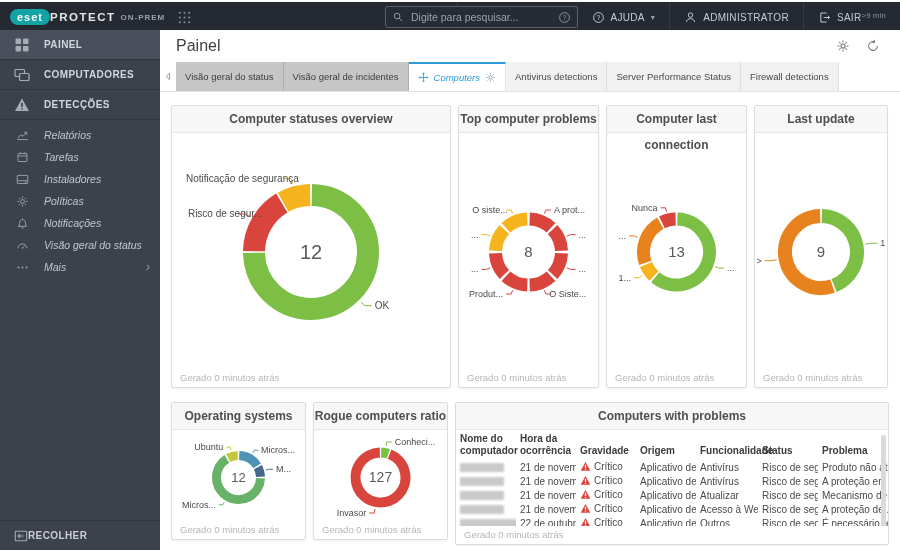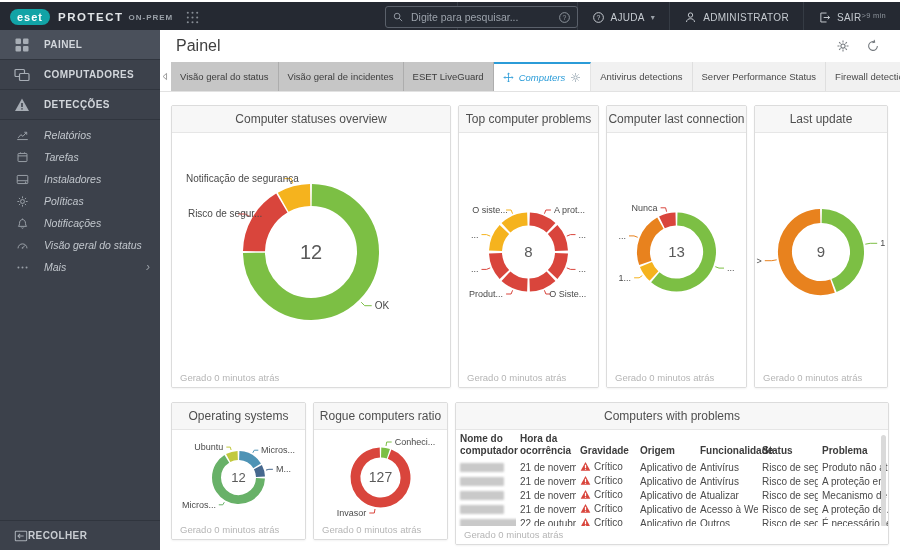--- a/index.html
+++ b/index.html
@@ -6,21 +6,21 @@
     font-family:"Liberation Sans",sans-serif;}
   *{box-sizing:border-box;}
   #app{position:relative;width:900px;height:550px;overflow:hidden;background:#fff;}
 
   
   .topbar{position:absolute;left:0;top:2px;width:900px;height:30px;background:#252932;
     display:flex;align-items:center;color:#C6CBD1;}
   .brand{display:flex;align-items:center;padding-left:10px;height:100%;}
   .logo-badge{background:#12A3A6;color:#fff;font-weight:bold;font-size:11px;
     padding:2px 7px;border-radius:8px;letter-spacing:1px;}
-  .brand-product{margin-left:8px;font-size:11.5px;letter-spacing:1.5px;color:#E2E5E8;font-weight:600;}
+  .brand-product{margin-left:0;font-size:11.5px;letter-spacing:1.5px;color:#E2E5E8;font-weight:600;}
   .brand-edition{margin-left:5px;font-size:8px;letter-spacing:1px;color:#9AA0A8;font-weight:600;}
   .apps-grid{margin-left:12px;display:flex;align-items:center;}
   .search-wrap{position:absolute;left:385px;top:4px;width:193px;height:22px;
     border:1px solid #5A606A;border-radius:3px;display:flex;align-items:center;
     padding:0 6px;background:#262B34;}
   .search-wrap input{flex:1;background:transparent;border:none;outline:none;color:#9BA2AB;
     font-size:10.5px;margin-left:5px;font-family:"Liberation Sans",sans-serif;}
   .search-wrap input::placeholder{color:#9BA2AB;}
   .topmenu{margin-left:auto;display:flex;height:100%;align-items:stretch;}
   .topmenu-item{display:flex;align-items:center;gap:6px;padding:0 14px;
@@ -61,21 +61,21 @@
 
   .content{position:absolute;left:0;top:62px;width:740px;height:458px;background:#fff;
     padding:13px 11px 0 11px;}
   .row{display:flex;gap:7px;}
   .row1 .card{height:283px;}
   .row2{margin-top:14px;}
   .row2 .card{height:138px;}
   .card{position:relative;background:#fff;border:1px solid #DCDCDC;border-radius:2px;
     box-shadow:0 1px 2px rgba(0,0,0,.05);overflow:hidden;flex-shrink:0;}
   .card-header{height:27px;line-height:26px;text-align:center;background:#F7F7F7;
-    border-bottom:1px solid #E6E6E6;font-size:12px;color:#4F4F4F;cursor:default;}
+    border-bottom:1px solid #E6E6E6;font-size:12px;color:#4F4F4F;cursor:default;font-weight:bold;}
   .chart-area{position:absolute;left:0;top:27px;right:0;}
   .card-footer{position:absolute;bottom:0;left:0;right:0;padding:3px 8px 4px;font-size:9.5px;
     color:#B5B5B5;background:#fff;}
 
   
   .table-card{flex:1;height:143px !important;}
   .tbl-wrap{position:absolute;left:0;top:27px;right:0;bottom:0;overflow:hidden;}
   table.problems{border-collapse:collapse;width:100%;table-layout:fixed;}
   table.problems th{font-size:10px;color:#3C3C3C;text-align:left;vertical-align:bottom;
     padding:3px 4px 4px 4px;line-height:1.15;font-weight:bold;}
@@ -283,23 +283,20 @@
         <div class="tab-scroll">
           <svg width="11" height="11" viewBox="0 0 16 16" stroke-width="1.2" style="color: rgb(138, 138, 138); display: block;">
             <path d="M9.5 3.5 L4.5 8 L9.5 12.5 Z" stroke="currentColor" fill="none"></path>
           </svg>
         </div>
         <div class="tab dark">
           <span>Visão geral do status</span>
         </div>
         <div class="tab dark">
           <span>Visão geral de incidentes</span>
-        </div>
-        <div class="tab dark">
-          <span>ESET LiveGuard</span>
         </div>
         <div class="tab active">
           <svg width="11" height="11" viewBox="0 0 16 16" stroke-width="1.2" style="color: rgb(43, 156, 216); display: block;">
             <path d="M8 1.5 V14.5 M1.5 8 H14.5" stroke="currentColor"></path>
             <path d="M8 1.5 L6.3 3.2 M8 1.5 L9.7 3.2 M8 14.5 L6.3 12.8 M8 14.5 L9.7 12.8 M1.5 8 L3.2 6.3 M1.5 8 L3.2 9.7 M14.5 8 L12.8 6.3 M14.5 8 L12.8 9.7" stroke="currentColor" fill="none"></path>
           </svg>
           <span>Computers</span>
           <svg width="11" height="11" viewBox="0 0 16 16" stroke-width="1.2" style="color: rgb(138, 155, 168); display: block;">
             <circle cx="8" cy="8" r="2.4" stroke="currentColor" fill="none"></circle>
             <path d="M8 4 V1.7 M12 8 H14.3 M8 12 V14.3 M4 8 H1.7 M10.8 5.2 L12.4 3.6 M10.8 10.8 L12.4 12.4 M5.2 10.8 L3.6 12.4 M5.2 5.2 L3.6 3.6" stroke="currentColor"></path>

